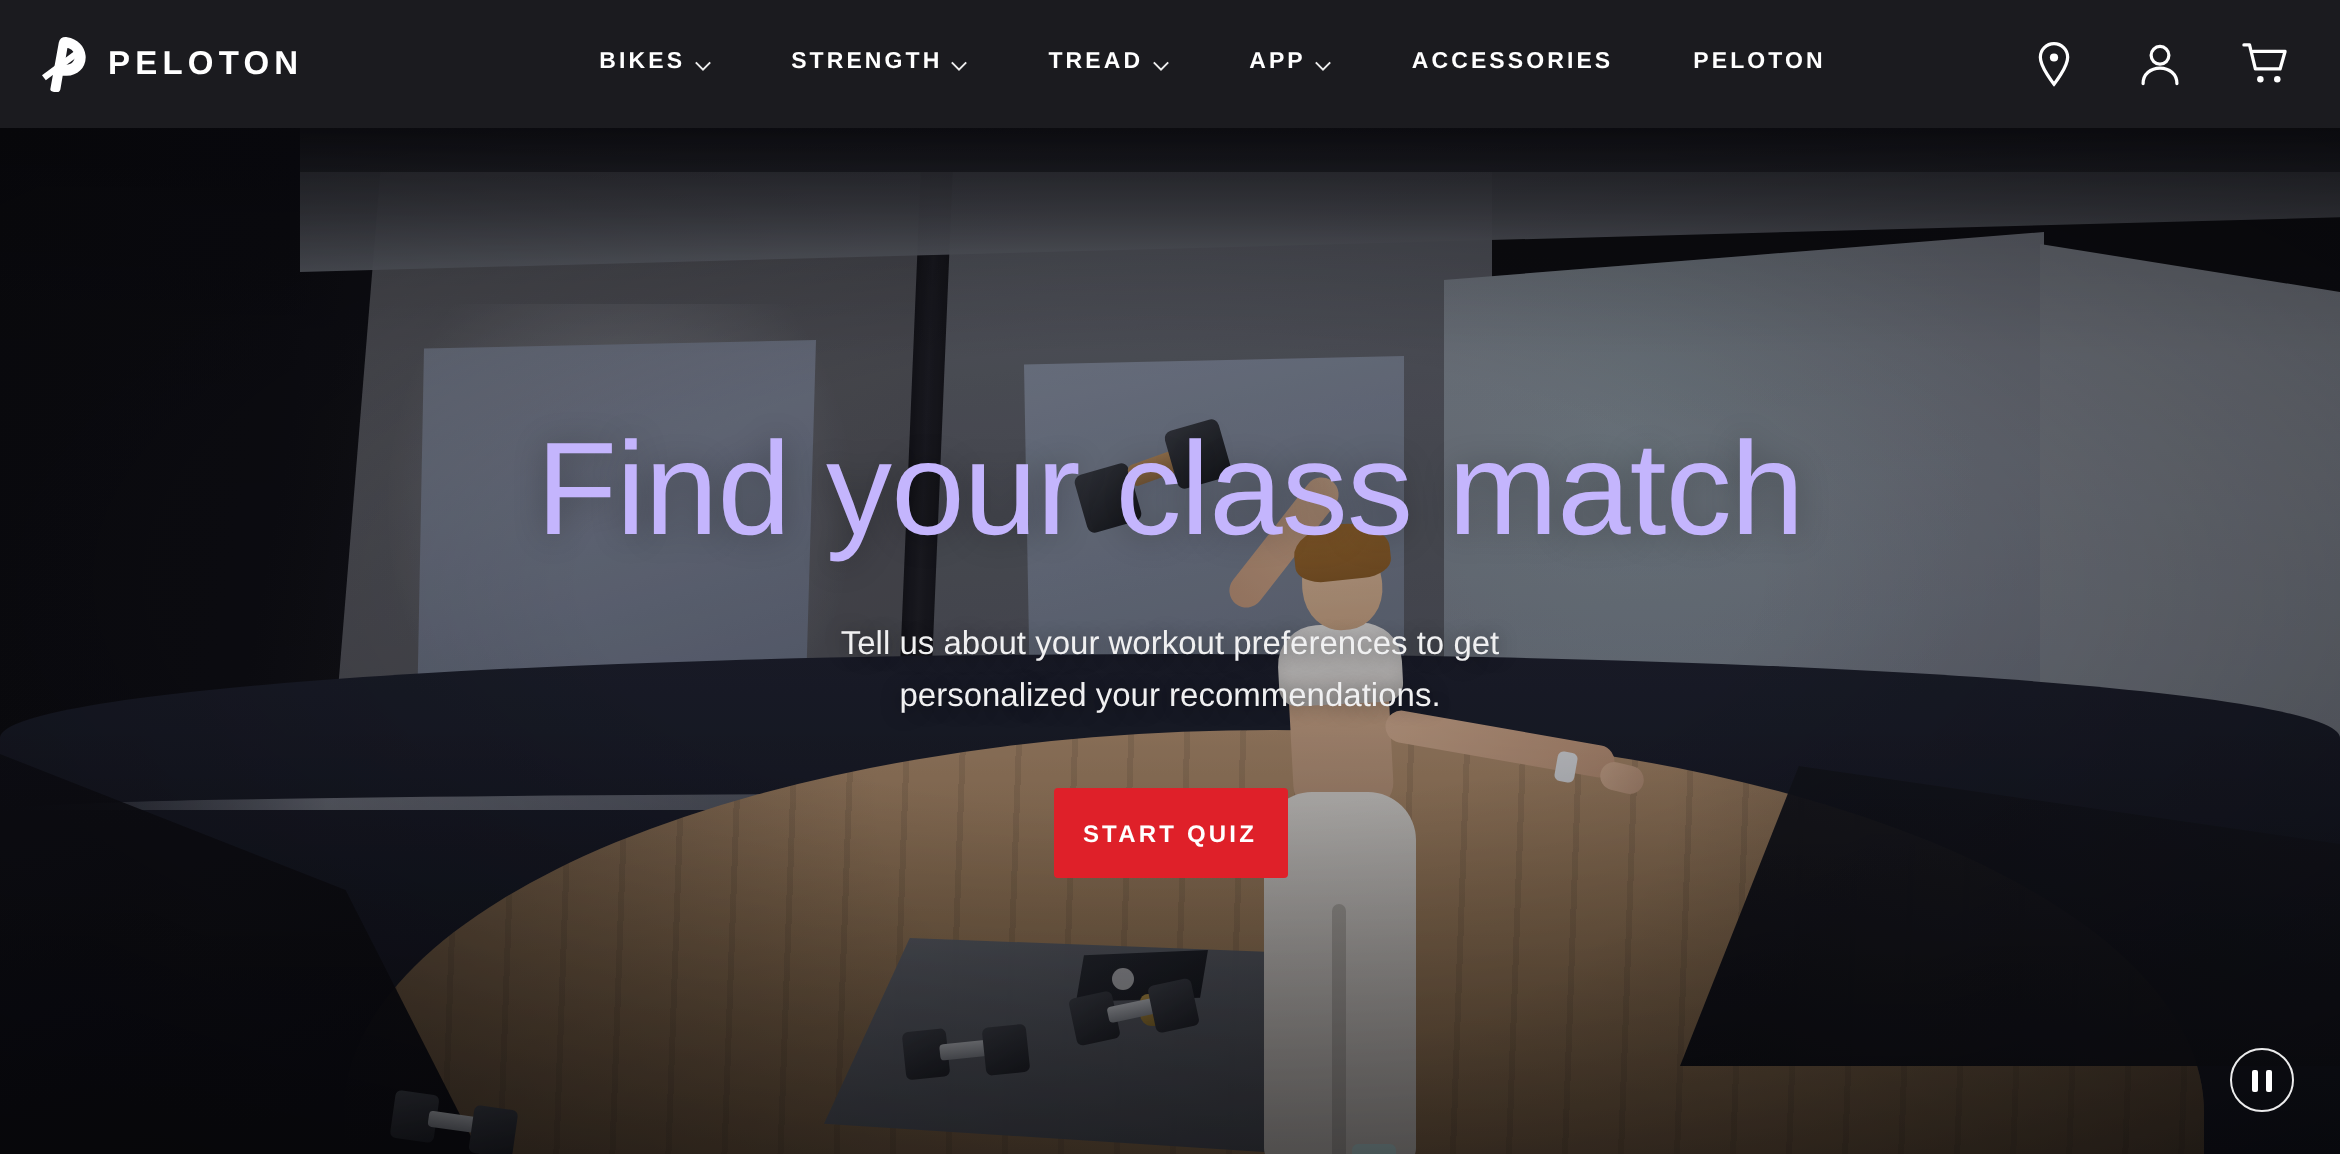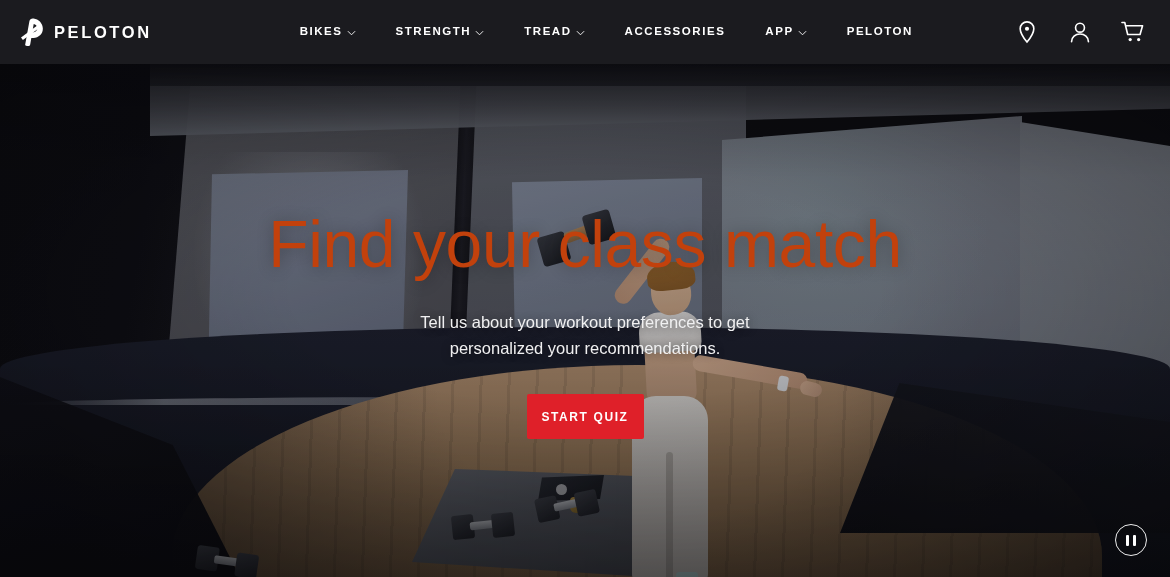--- a/index.html
+++ b/index.html
@@ -381,21 +381,21 @@
   
   .hero-copy {
     position:absolute; left:0; top:0;
     width:1170px; height:513px;
     z-index:40;
     display:flex; flex-direction:column;
     align-items:center;
   }
   .hero-title {
     margin-top:146px;
-    color:#c2410c;
+    color:#c4b5fd;
     font-size:66px;
     font-weight:400;
     letter-spacing:-0.4px;
     line-height:1.04;
     text-shadow:0 1px 16px rgba(0,0,0,.30);
   }
   .hero-sub {
     margin-top:30px;
     width:420px;
     text-align:center;
@@ -480,30 +480,30 @@
       <div class="nav-item">
         <span class="label">TREAD</span>
         <span>
           <svg class="chev" viewBox="0 0 10 6">
               <path d="M1 1 L5 5 L9 1" fill="none" stroke="#ffffff" stroke-width="1.1"></path>
             </svg>
         </span>
       </div>
 
       <div class="nav-item">
-        <span class="label">ACCESSORIES</span>
-      </div>
-
-      <div class="nav-item">
         <span class="label">APP</span>
         <span>
           <svg class="chev" viewBox="0 0 10 6">
               <path d="M1 1 L5 5 L9 1" fill="none" stroke="#ffffff" stroke-width="1.1"></path>
             </svg>
         </span>
+      </div>
+
+      <div class="nav-item">
+        <span class="label">ACCESSORIES</span>
       </div>
 
       <div class="nav-item">
         <span class="label">PELOTON</span>
       </div>
 
     </nav>
 
     <div class="header-icons">
 

